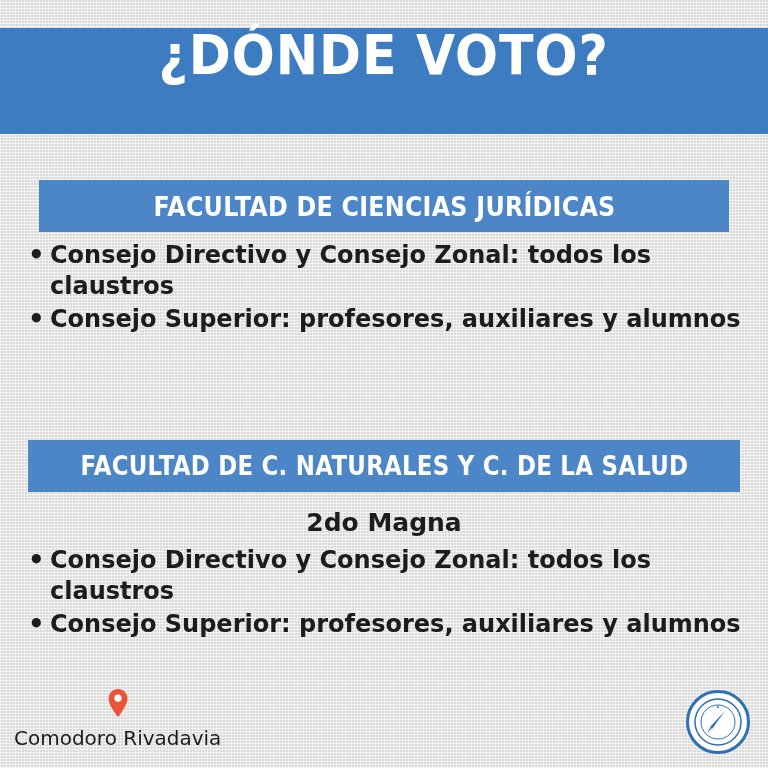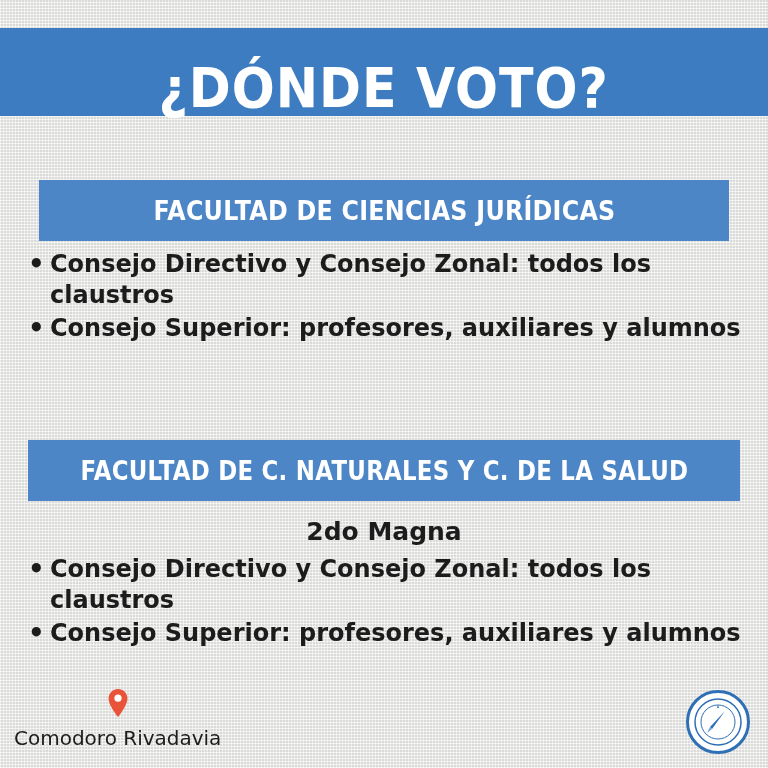--- a/index.html
+++ b/index.html
@@ -24,24 +24,24 @@
       #e6e6e4;
     overflow: hidden;
   }
 
   
   .title-banner {
     position: absolute;
     left: 0;
     top: 28px;
     width: 768px;
-    height: 88px;
+    height: 106px;
     background: #3d7cc0;
     display: flex;
-    align-items: flex-end;
+    align-items: flex-start;
     justify-content: center;
   }
   .title-text {
     color: #ffffff;
     font-family: "DejaVu Sans", sans-serif;
     font-weight: bold;
     font-size: 55px;
     letter-spacing: 1px;
     line-height: 1;
     transform: scaleX(0.92);
@@ -56,21 +56,21 @@
   }
   #section-0 { top: 180px; }
   #section-1 { top: 440px; }
 
   .section-banner {
     margin: 0 auto;
     background: #4d86c6;
     display: flex;
     align-items: center;
     justify-content: center;
-    height: 61px;
+    height: 52px;
   }
   #section-0 .section-banner { width: 690px; }
   #section-1 .section-banner { width: 712px; }
 
   .section-banner-text {
     color: #ffffff;
     font-family: "DejaVu Sans", sans-serif;
     font-weight: bold;
     font-size: 27px;
     letter-spacing: 0.3px;

